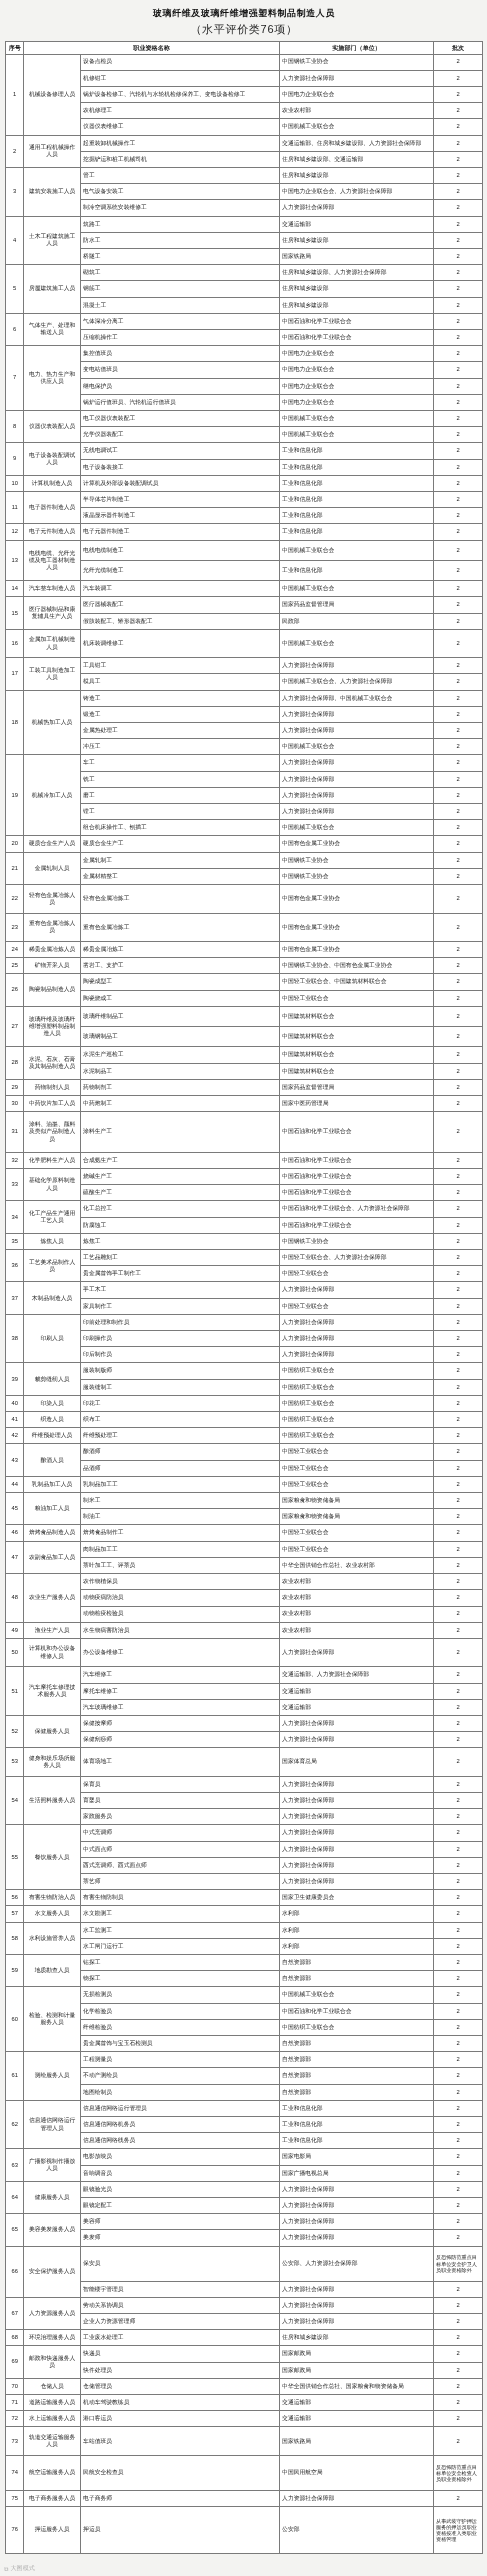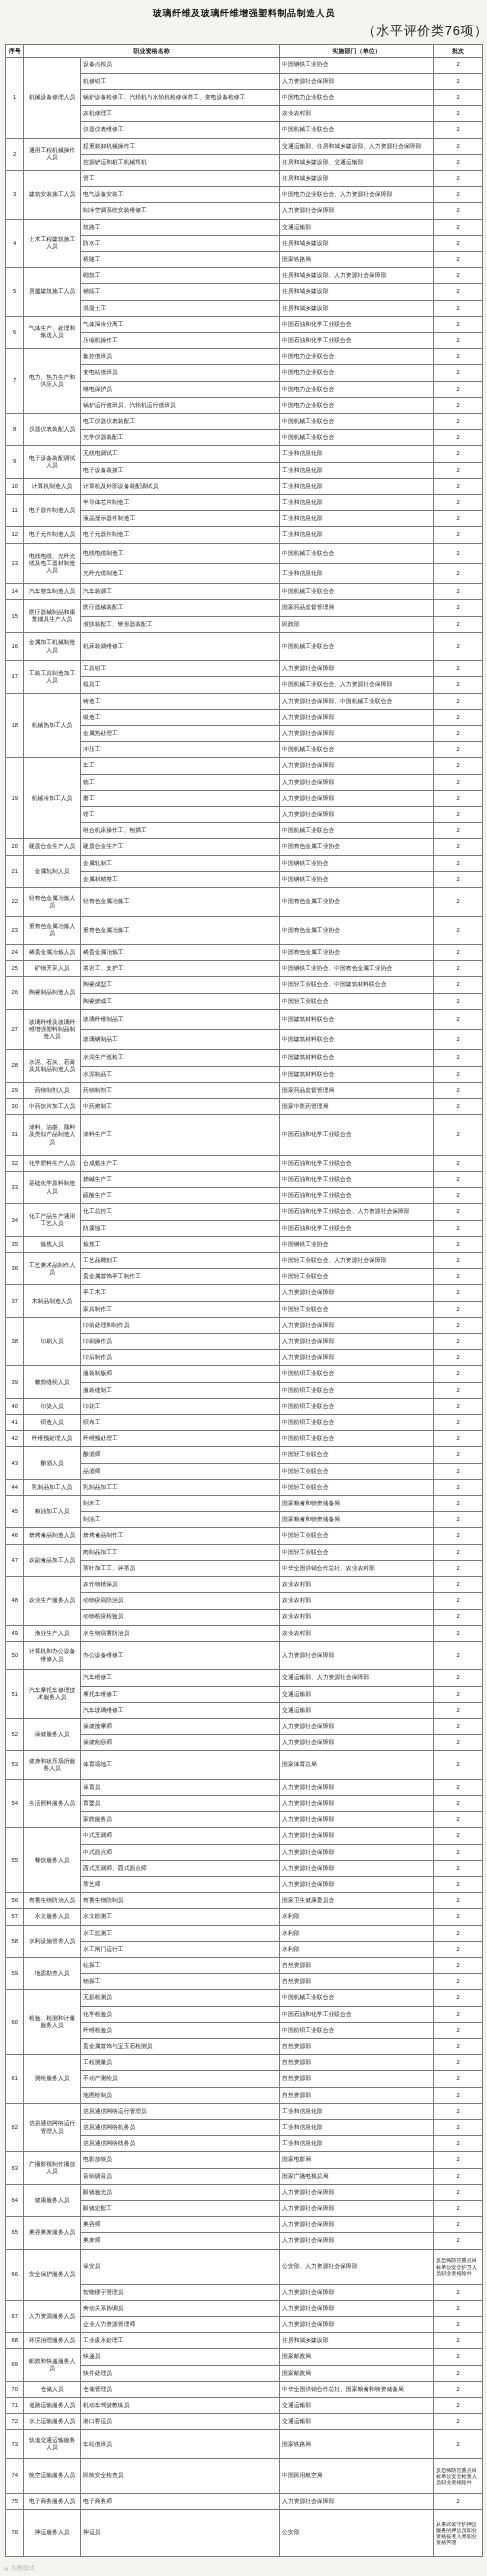--- a/index.html
+++ b/index.html
@@ -8,21 +8,21 @@
     background:#f3f3f1;
     font-family:"Liberation Sans","DejaVu Sans",sans-serif;
     color:#1a1a1a;
     -webkit-font-smoothing:antialiased;
   }
   .page-title{
     text-align:center;font-weight:bold;font-size:8.9px;
     padding-top:6.8px;margin:0;letter-spacing:0.7px;color:#111;
   }
   .page-subtitle{
-    text-align:right;font-weight:normal;font-size:13px;
+    text-align:center;font-weight:normal;font-size:11px;
     margin:2px 0 4.1px 0;color:#222;letter-spacing:0.7px;
   }
   table.doc-table{
     width:477px;margin:0 5.4px;border-collapse:collapse;table-layout:fixed;
     background:#ffffff;height:2513px;
   }
   .doc-table th,.doc-table td{
     border:0.7px solid #7a7a7a;
     font-size:5.8px;line-height:1.25;
     padding:0.7px 2px;vertical-align:middle;

